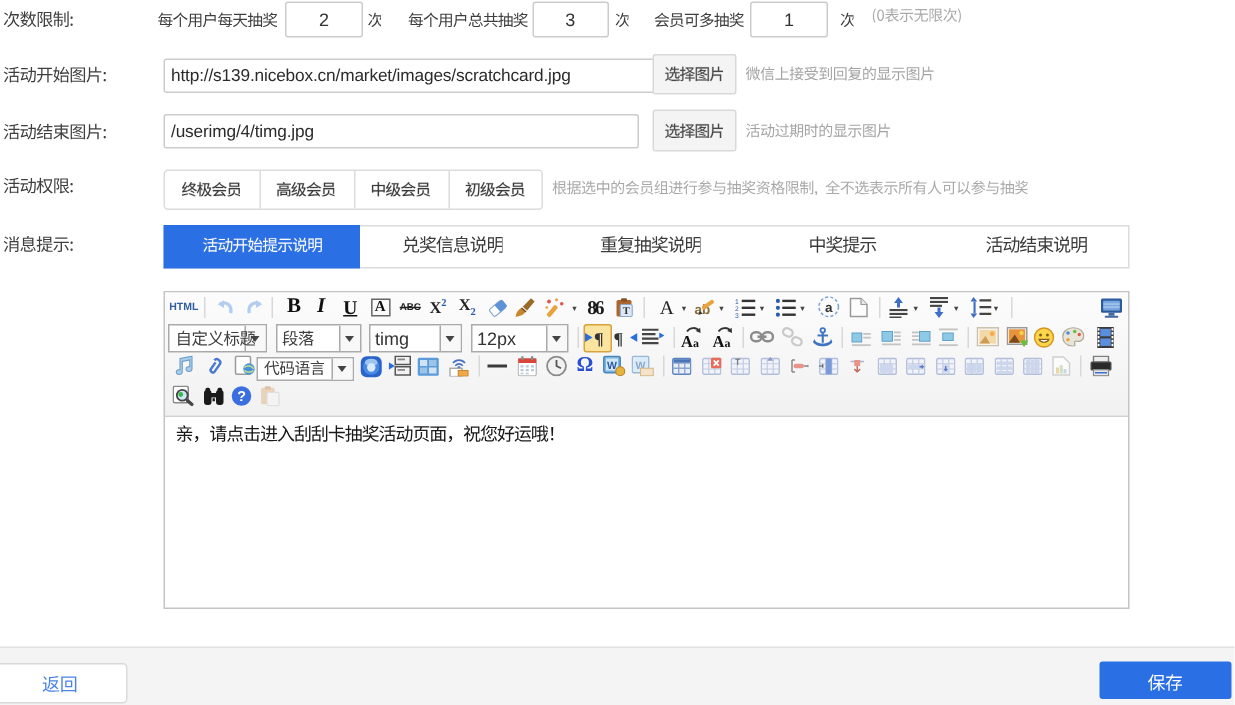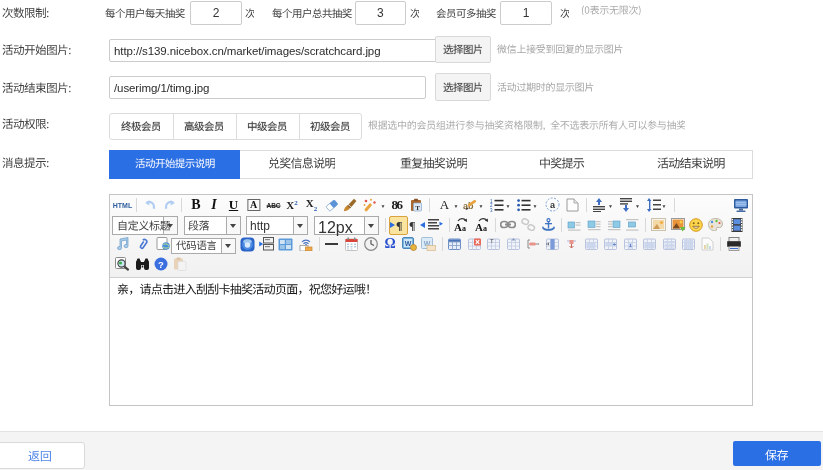--- a/index.html
+++ b/index.html
@@ -130,21 +130,21 @@
       <span style="left:50%;transform:translate(-50%,-50%)">3</span>
     </div>
 <div class="inp" style="left:500px;top:1px;width:52px;height:24px">
       <span style="left:50%;transform:translate(-50%,-50%)">1</span>
     </div>
 
 <div class="inp" style="left:109px;top:39px;width:370px;height:23px">
       <span style="left:4px;font-size:11.5px;letter-spacing:-0.1px;color:#2b2b2b">http://s139.nicebox.cn/market/images/scratchcard.jpg</span>
     </div>
 <div class="inp" style="left:109px;top:76px;width:317px;height:23px">
-      <span style="left:4px;font-size:11.5px;letter-spacing:-0.1px;color:#2b2b2b">/userimg/1/timg.jpg</span>
+      <span style="left:4px;font-size:11.5px;letter-spacing:-0.1px;color:#2b2b2b">/userimg/4/timg.jpg</span>
     </div>
 
 <div class="btn" style="left:435px;top:35.5px;width:56px;height:27.5px"></div>
 <div class="btn" style="left:435px;top:73px;width:56px;height:27.5px"></div>
 
 <div style="position:absolute;left:109px;top:113px;width:252.5px;height:27px;box-sizing:border-box;border:1px solid #dcdcdc;border-radius:3px;background:#fff">
 <div style="position:absolute;left:63.1px;top:0;width:1px;height:100%;background:#dcdcdc"></div>
 <div style="position:absolute;left:126.2px;top:0;width:1px;height:100%;background:#dcdcdc"></div>
 <div style="position:absolute;left:189.3px;top:0;width:1px;height:100%;background:#dcdcdc"></div>
 </div>
@@ -716,22 +716,22 @@
       <div style="position:absolute;right:0;top:0;width:13px;height:100%;border-left:1px solid #aaaaaa;background:#f8f8f8">
         <div style="position:absolute;left:3px;top:50%;margin-top:-2px;width:0;height:0;border:3.5px solid transparent;border-top:4.5px solid #444;border-bottom:none"></div>
       </div>
     </div>
     <div style="position:absolute;left:171.0px;top:238.0px;width:65.0px;height:15.5px;background:#fff;border:1px solid #aaaaaa;box-sizing:border-box">
       <div style="position:absolute;right:0;top:0;width:13px;height:100%;border-left:1px solid #aaaaaa;background:#f8f8f8">
         <div style="position:absolute;left:3px;top:50%;margin-top:-2px;width:0;height:0;border:3.5px solid transparent;border-top:4.5px solid #444;border-bottom:none"></div>
       </div>
     </div>
 
-<div style="position:absolute;left:250px;top:219px;font-size:12px;color:#333">http</div>
-<div style="position:absolute;left:318px;top:219px;font-size:16px;color:#333">12px</div>
+<div style="position:absolute;left:250px;top:219px;font-size:12px;color:#333">timg</div>
+<div style="position:absolute;left:318px;top:219px;font-size:12px;color:#333">12px</div>
 
 <div style="position:absolute;left:0;top:430.6px;width:823px;height:39.4px;background:#f4f4f5;border-top:1px solid #e2e2e2;box-sizing:border-box"></div>
 <div style="position:absolute;left:-5px;top:441.5px;width:90px;height:27px;background:#fff;border:1px solid #dadada;border-radius:3px;box-sizing:border-box"></div>
 <div style="position:absolute;left:733px;top:441px;width:87.5px;height:24.5px;background:#2b6fe5;border-radius:2px"></div>
 
 <svg class="tr" style="left:2.0px;top:6.63px;color:#3f3f3f" width="47.23" height="11.50" viewBox="0 0 4107 1000">
       <g fill="currentColor">
         <use href="#g69" x="0"></use>
         <use href="#g56" x="960"></use>
         <use href="#g100" x="1920"></use>

